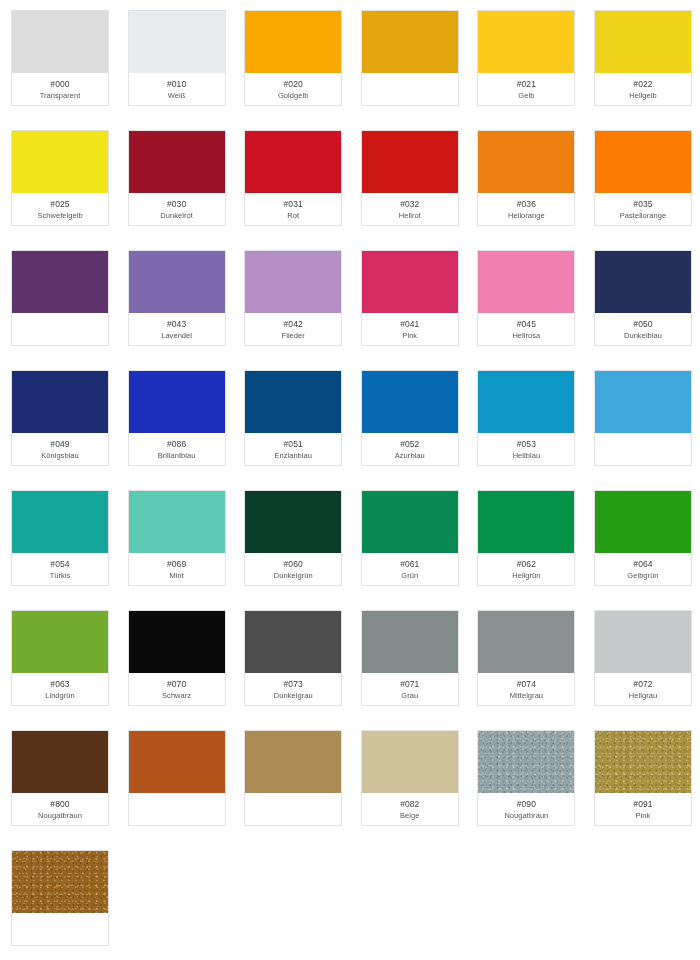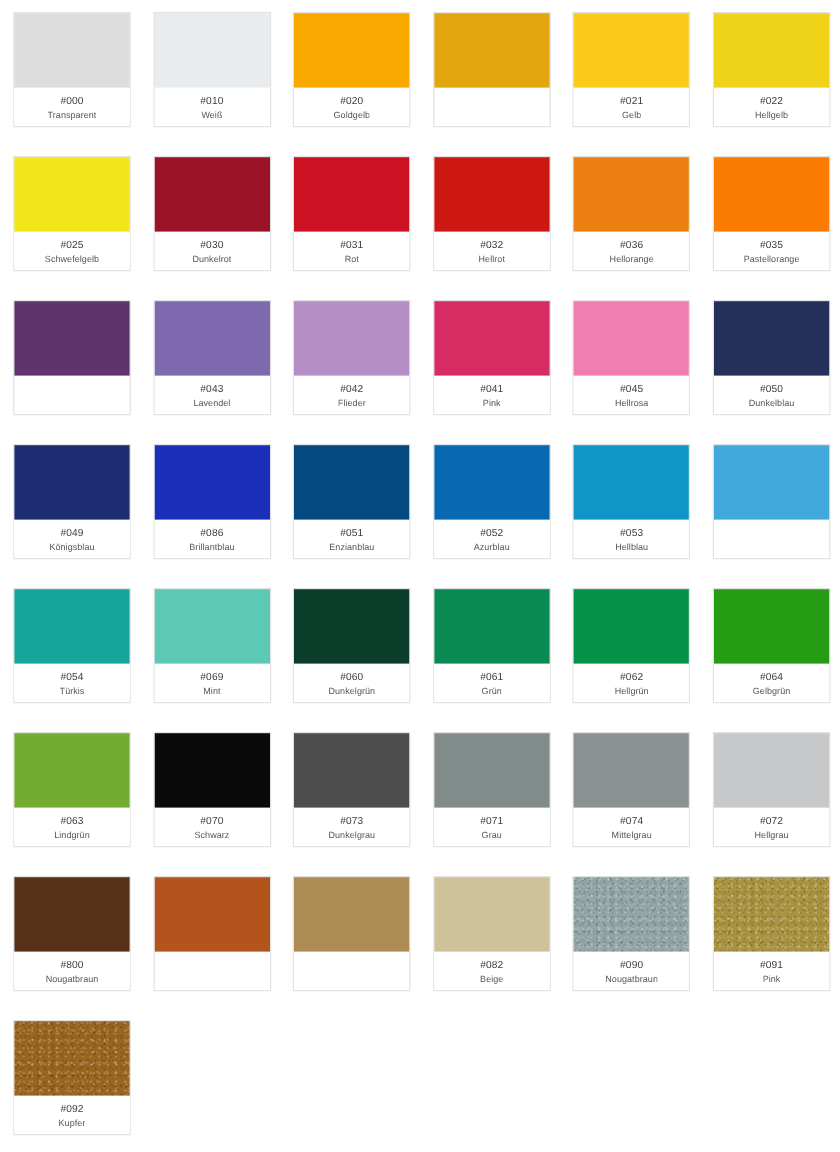--- a/index.html
+++ b/index.html
@@ -355,18 +355,14 @@
     </div>
     <div class="swatch-card">
       <div class="swatch-color metallic" style="background-color: rgb(169, 147, 64);"></div>
       <div class="swatch-meta">
         <div class="swatch-code">#091</div>
         <div class="swatch-name">Pink</div>
       </div>
     </div>
     <div class="swatch-card">
       <div class="swatch-color metallic" style="background-color: rgb(153, 101, 31);"></div>
-      <div class="swatch-meta">
-        <div class="swatch-code">#092</div>
-        <div class="swatch-name">Kupfer</div>
-      </div>
     </div>
   </div>
 
 </body></html>

